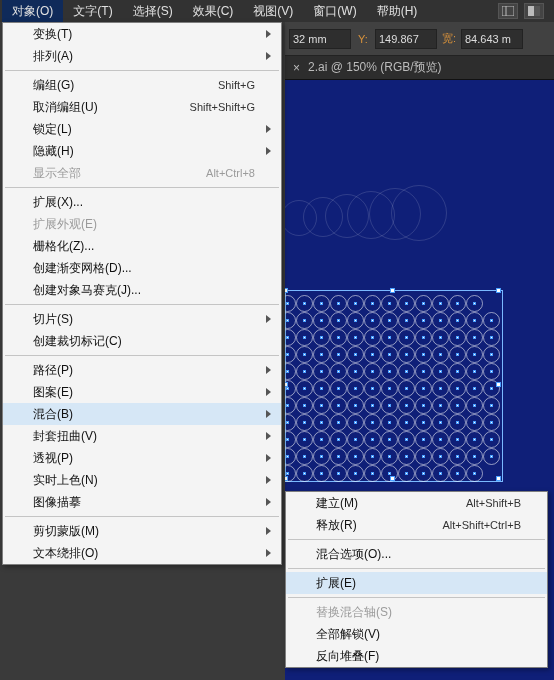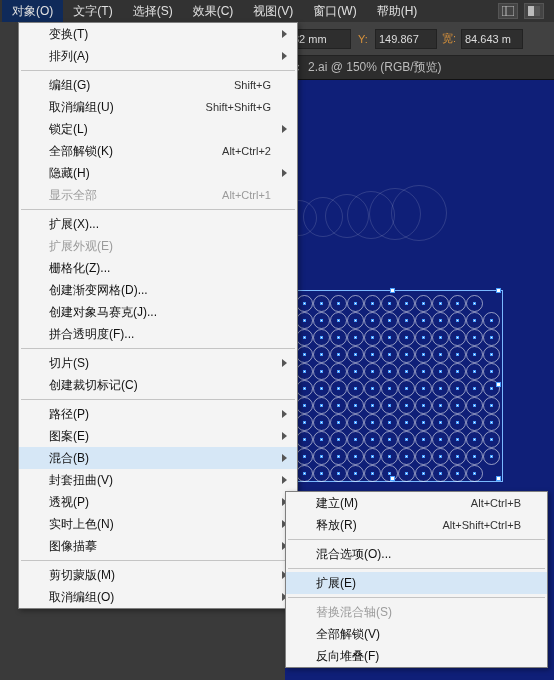--- a/index.html
+++ b/index.html
@@ -13,21 +13,21 @@
 .toolbar-cover .field{background:#2e2e2e;color:#ddd;border:1px solid #222;height:20px;width:62px;padding:0 3px;font-size:11px;display:flex;align-items:center}
 .toolbar-cover .lbl{width:16px;height:16px;color:#ddd;font-size:11px;display:flex;align-items:center;justify-content:center}
 .toolbar-cover .lbl.orange{color:#d8923b}
 .tabbar{position:absolute;top:56px;left:285px;right:0;height:24px;background:#2d2d2d;display:flex;align-items:center;color:#bbb;font-size:11px;border-bottom:1px solid #111}
 .tabbar .x{margin:0 8px}
 .canvas{position:absolute;top:80px;left:285px;right:0;bottom:0;background:#0f1f78;overflow:hidden}
 .circle{position:absolute;border:1px solid rgba(255,255,255,.55);border-radius:50%}
 .sel-box{position:absolute;border:1px solid #7ab9ff}
 .sel-handle{position:absolute;width:5px;height:5px;background:#fff;border:1px solid #4aa0ff}
 
-.menu{position:absolute;top:22px;left:18px;width:280px;background:#f4f4f4;border:1px solid #7f7f7f;box-shadow:2px 2px 5px rgba(0,0,0,.35)}
+.menu{position:absolute;top:22px;left:2px;width:280px;background:#f4f4f4;border:1px solid #7f7f7f;box-shadow:2px 2px 5px rgba(0,0,0,.35)}
 .mi{display:flex;align-items:center;height:22px;padding:0 26px 0 30px;color:#111;position:relative}
 .mi.dis{color:#9b9b9b}
 .mi.hi{background:#d6e7f6}
 .mi .sc{margin-left:auto;color:#333;font-size:11px}
 .mi.dis .sc{color:#9b9b9b}
 .mi.sub::after{content:"";position:absolute;right:10px;top:50%;transform:translateY(-50%);border-left:5px solid #555;border-top:4px solid transparent;border-bottom:4px solid transparent}
 .sep{height:1px;background:#c4c4c4;margin:3px 2px}
 
 .submenu{position:absolute;top:491px;left:285px;width:263px;background:#f4f4f4;border:1px solid #7f7f7f;box-shadow:2px 2px 5px rgba(0,0,0,.35)}
 </style>
@@ -383,50 +383,43 @@
       <span>编组(G)</span>
       <span class="sc">Shift+G</span>
     </div>
   <div class="mi">
       <span>取消编组(U)</span>
       <span class="sc">Shift+Shift+G</span>
     </div>
   <div class="mi sub">
       <span>锁定(L)</span>
     </div>
-  <div class="mi">
-      <span>全部解锁(K)</span>
-      <span class="sc">Alt+Ctrl+2</span>
-    </div>
   <div class="mi sub">
       <span>隐藏(H)</span>
     </div>
   <div class="mi dis">
       <span>显示全部</span>
-      <span class="sc">Alt+Ctrl+1</span>
+      <span class="sc">Alt+Ctrl+8</span>
     </div>
   <div class="sep"></div>
   <div class="mi">
       <span>扩展(X)...</span>
     </div>
   <div class="mi dis">
       <span>扩展外观(E)</span>
     </div>
   <div class="mi">
       <span>栅格化(Z)...</span>
     </div>
   <div class="mi">
       <span>创建渐变网格(D)...</span>
     </div>
   <div class="mi">
       <span>创建对象马赛克(J)...</span>
     </div>
-  <div class="mi">
-      <span>拼合透明度(F)...</span>
-    </div>
   <div class="sep"></div>
   <div class="mi sub">
       <span>切片(S)</span>
     </div>
   <div class="mi">
       <span>创建裁切标记(C)</span>
     </div>
   <div class="sep"></div>
   <div class="mi sub">
       <span>路径(P)</span>
@@ -447,28 +440,28 @@
       <span>实时上色(N)</span>
     </div>
   <div class="mi sub">
       <span>图像描摹</span>
     </div>
   <div class="sep"></div>
   <div class="mi sub">
       <span>剪切蒙版(M)</span>
     </div>
   <div class="mi sub">
-      <span>取消编组(O)</span>
+      <span>文本绕排(O)</span>
     </div>
 </div>
 
 <div class="submenu">
   <div class="mi">
       <span>建立(M)</span>
-      <span class="sc">Alt+Ctrl+B</span>
+      <span class="sc">Alt+Shift+B</span>
     </div>
   <div class="mi">
       <span>释放(R)</span>
       <span class="sc">Alt+Shift+Ctrl+B</span>
     </div>
   <div class="sep"></div>
   <div class="mi">
       <span>混合选项(O)...</span>
     </div>
   <div class="sep"></div>

